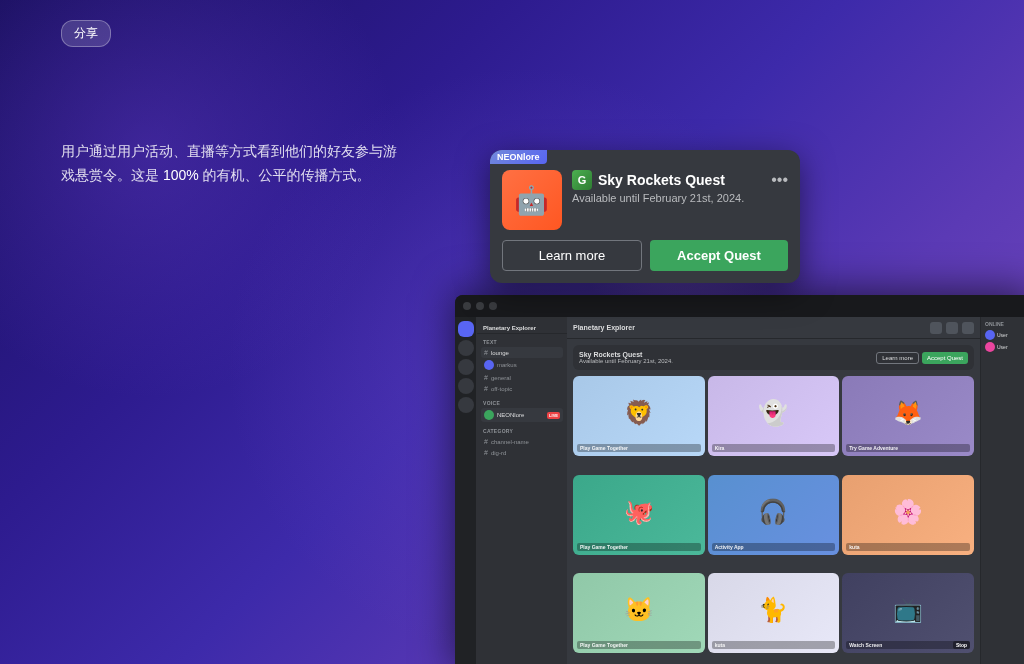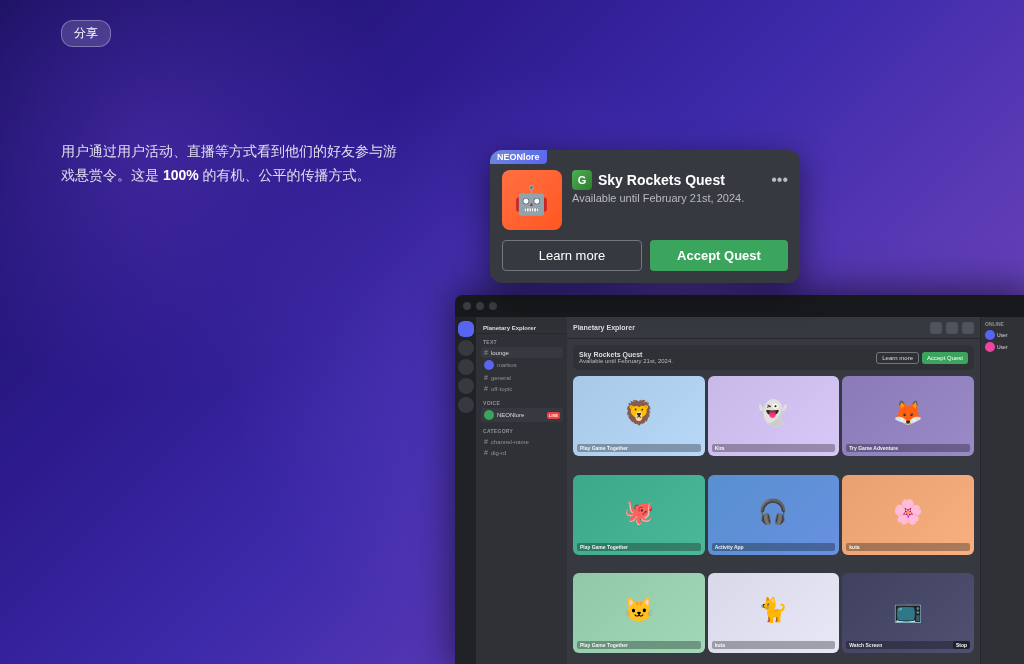--- a/index.html
+++ b/index.html
@@ -75,21 +75,21 @@
 
     .description {
       font-size: 14px;
       color: rgba(255,255,255,0.85);
       line-height: 1.7;
       max-width: 340px;
     }
 
     .description strong {
       color: #ffffff;
-      font-weight: 700;
+      font-weight: 400;
     }
 
     
     .quest-card {
       position: absolute;
       top: 150px;
       left: 490px;
       width: 310px;
       background: #36393f;
       border-radius: 12px;

